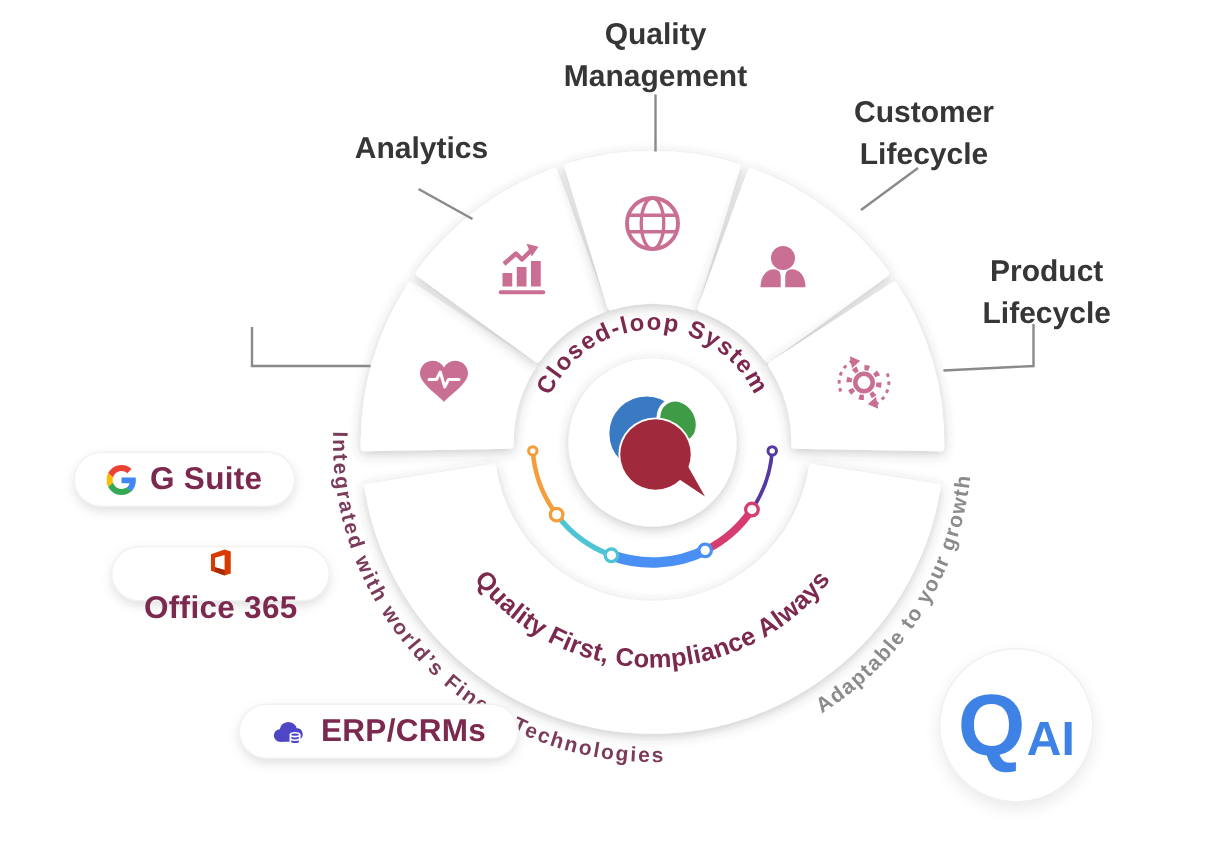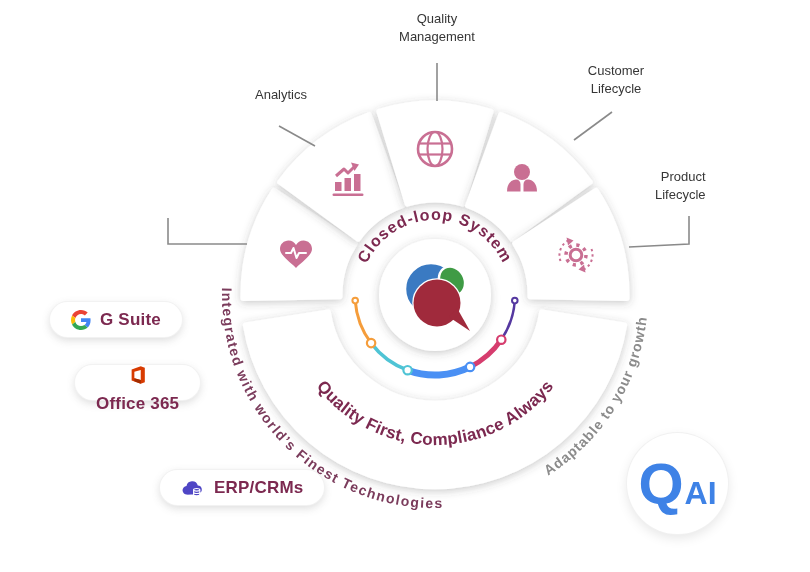--- a/index.html
+++ b/index.html
@@ -1,27 +1,27 @@
 <!DOCTYPE html>
 <html><head>
 <meta charset="utf-8">
 <style>
   html,body{margin:0;padding:0;background:#ffffff;}
   #stage{position:relative;width:810px;height:572px;background:#fff;overflow:hidden;
          font-family:"Liberation Sans",sans-serif;}
   #diagram-svg{position:absolute;left:0;top:0;}
-  .seg-label{position:absolute;color:#363636;font-size:13px;line-height:1.38;font-weight:400;
+  .seg-label{position:absolute;color:#363636;font-size:20px;line-height:1.38;font-weight:700;
              white-space:pre-line;text-align:center;}
   .seg-label.centered{transform:translateX(-50%);}
-  .seg-label.left-align{text-align:right;}
+  .seg-label.left-align{text-align:center;}
   .badge{position:absolute;height:35px;display:flex;align-items:center;gap:9px;
          padding:0 21px;background:#fff;border-radius:20px;
          box-shadow:0 0 0 1px #f2f2f2,0 3px 8px rgba(90,90,90,.22);}
   .badge-icon{display:flex;align-items:center;}
-  .badge-label{color:#7c2950;font-size:17px;font-weight:700;letter-spacing:.2px;white-space:nowrap;}
+  .badge-label{color:#7c2950;font-size:21px;font-weight:700;letter-spacing:.2px;white-space:nowrap;}
   .qai{position:absolute;left:627px;top:433px;width:101px;height:101px;border-radius:50%;
        background:#fff;box-shadow:0 0 0 1px #f1f1f1,0 4px 12px rgba(0,0,0,.10);
        display:flex;align-items:center;justify-content:center;}
   .qai-inner{display:flex;align-items:baseline;}
   .qai-q{font-size:58px;font-weight:700;color:#3e82e6;line-height:1;}
   .qai-ai{font-size:32px;font-weight:700;color:#3e82e6;line-height:1;margin-left:1px;}
   .curve-text{font-family:"Liberation Sans",sans-serif;font-weight:700;}
 </style>
 </head>
 <body>

